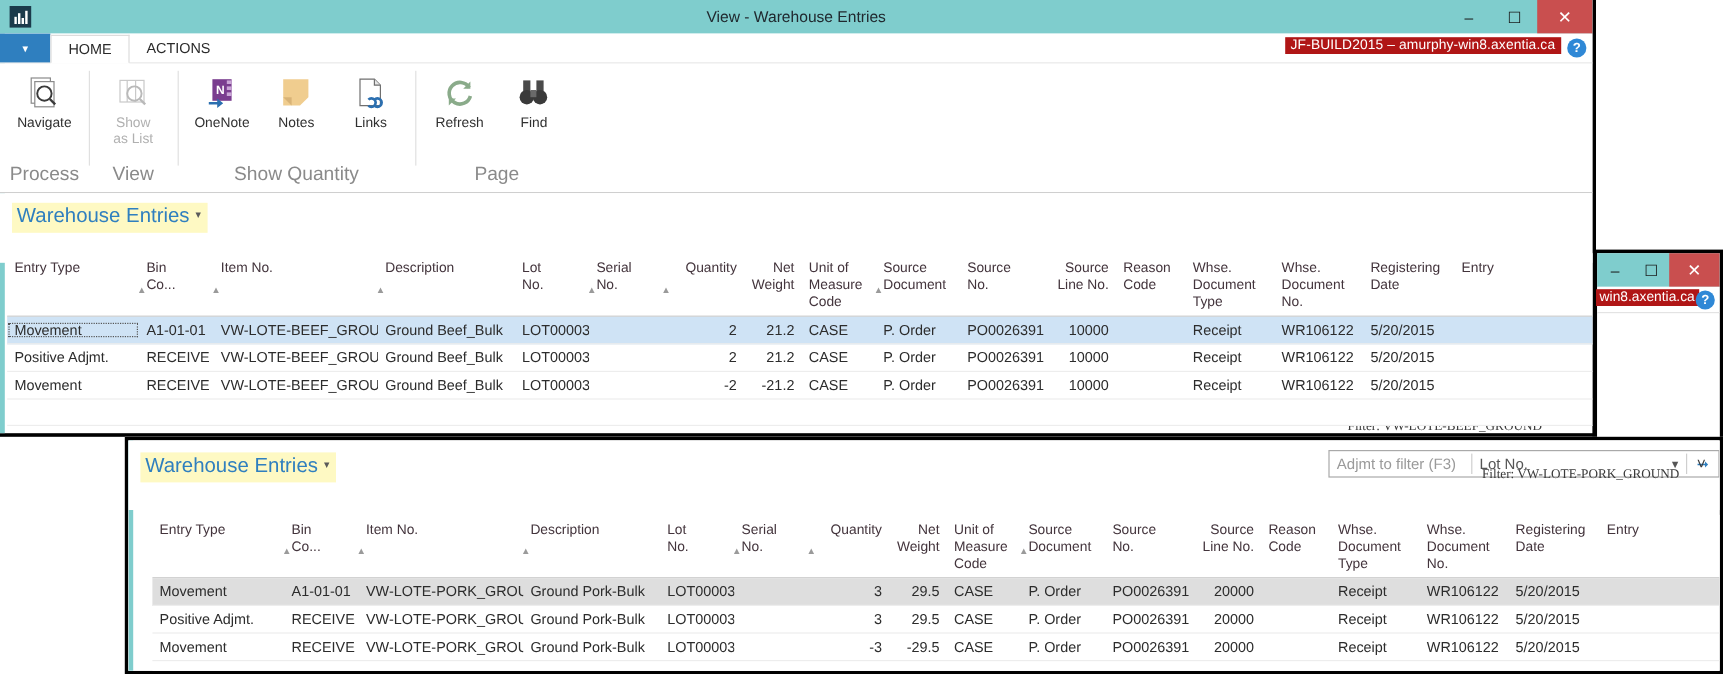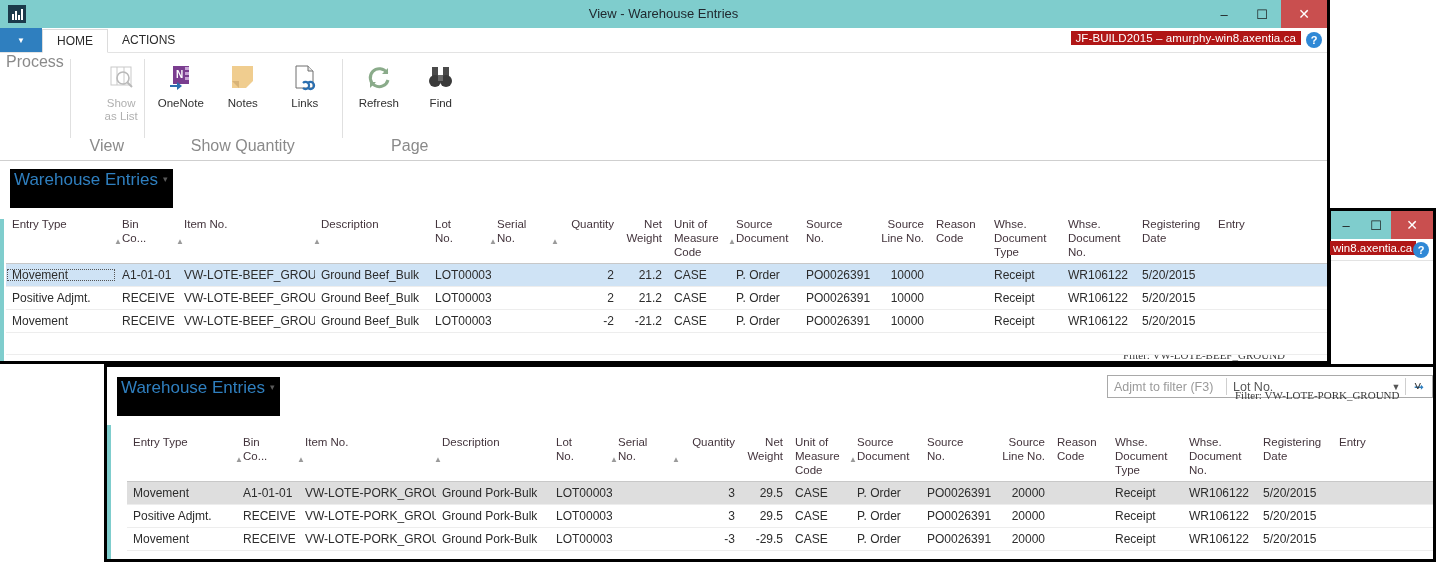--- a/index.html
+++ b/index.html
@@ -67,29 +67,29 @@
   .ribbon { height: 108px; background:#ffffff; display:flex; position:relative; border-bottom:1px solid #cfcfcf;}
   .rgroup { display:flex; flex-direction:column; position:relative; padding:0 6px; }
   .rgroup + .rgroup::before {
     content:""; position:absolute; left:0; top:6px; bottom:22px; width:1px; background:#e0e0e0;
   }
   .ritems { display:flex; align-items:flex-start; height:84px; padding-top:6px; }
   .ritem {
     width:62px; display:flex; flex-direction:column; align-items:center;
     font-size:11.5px; color:#303030; line-height:13px; text-align:center; cursor:default;
   }
-  .ritem.dis { color:#b0b0b0;align-items:flex-end; }
+  .ritem.dis { color:#b0b0b0; }
   .ritem .ico { height:38px; display:flex; align-items:center; justify-content:center; }
   .rglabel { text-align:center; font-size:16px; color:#8a8a8a; padding-bottom:3px; }
 
   
   .pagehdr { position:relative; height:58px; background:#fff; }
   .pgtitle {
-    position:absolute; left:10px; top:8px; font-size:17px; color:#2f7fbf; background:#000000;
-    padding:1px 6px 18px 4px;
+    position:absolute; left:10px; top:8px; font-size:17px; color:#2f7fbf; background:#fef9c3;
+    padding:1px 6px 4px 4px;
   }
   .pgtitle .caret { font-size:9px; color:#5a5a5a; margin-left:5px; position:relative; top:-3px;}
   .filterbox {
     position:absolute; display:flex; align-items:center; border:1px solid #a9a9a9;
     background:#fff; height:23px;
   }
   .filterbox .fval { width:118px; font-size:12.5px; color:#1a1a1a; padding:0 6px; }
   .filterbox .fval.ph { color:#9a9a9a; }
   .filterbox .sep { width:1px; background:#cfcfcf; align-self:stretch; margin:2px 0; }
   .filterbox .fcol { width:160px; font-size:12.5px; color:#555; padding:0 6px; }
@@ -184,20 +184,33 @@
       <div class="rtab">
         <span>ACTIONS</span>
       </div>
       <div class="envbadge">JF-BUILD2015 – amurphy-win8.axentia.ca</div>
       <div class="helpq">?</div>
     </div>
 
     <div class="ribbon">
 
       <div class="rgroup">
+        <div class="ritems">
+          <div class="ritem">
+            <span class="ico">
+              <svg width="32" height="32" viewBox="0 0 32 32">
+                <rect x="5" y="3" width="16" height="21" fill="#fff" stroke="#8a8a8a"></rect>
+                <rect x="8" y="6" width="16" height="21" fill="#fff" stroke="#8a8a8a"></rect>
+                <circle cx="16" cy="16" r="6" fill="none" stroke="#3a3a3a" stroke-width="1.6"></circle>
+                <line x1="20.5" y1="20.5" x2="25" y2="25" stroke="#3a3a3a" stroke-width="2"></line>
+              </svg>
+            </span>
+            <span>Navigate</span>
+          </div>
+        </div>
         <div class="rglabel">Process</div>
       </div>
 
       <div class="rgroup">
         <div class="ritems">
           <div class="ritem dis">
             <span class="ico">
               <svg width="32" height="32" viewBox="0 0 32 32">
                 <rect x="5" y="5" width="20" height="18" fill="#fff" stroke="#c9c9c9"></rect>
                 <line x1="11" y1="5" x2="11" y2="23" stroke="#c9c9c9"></line>

